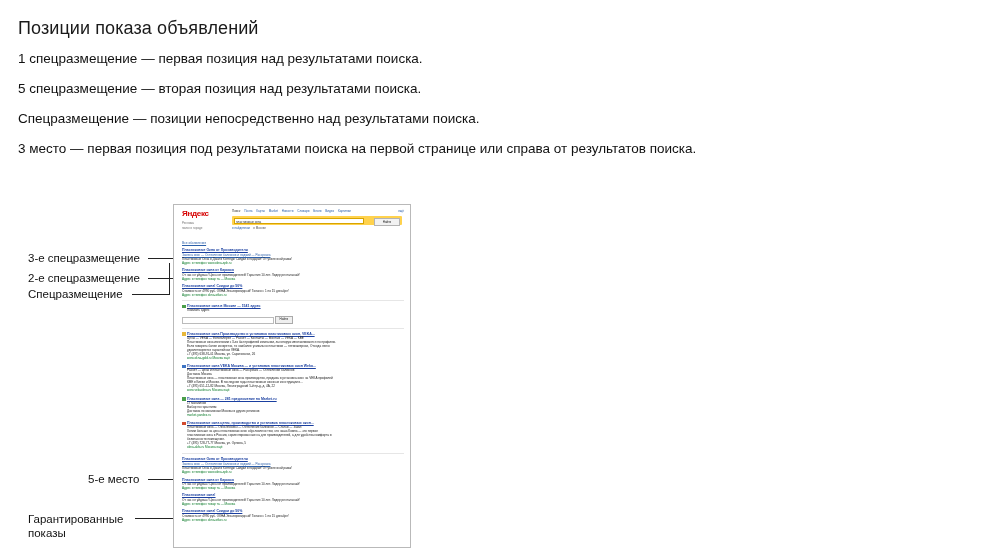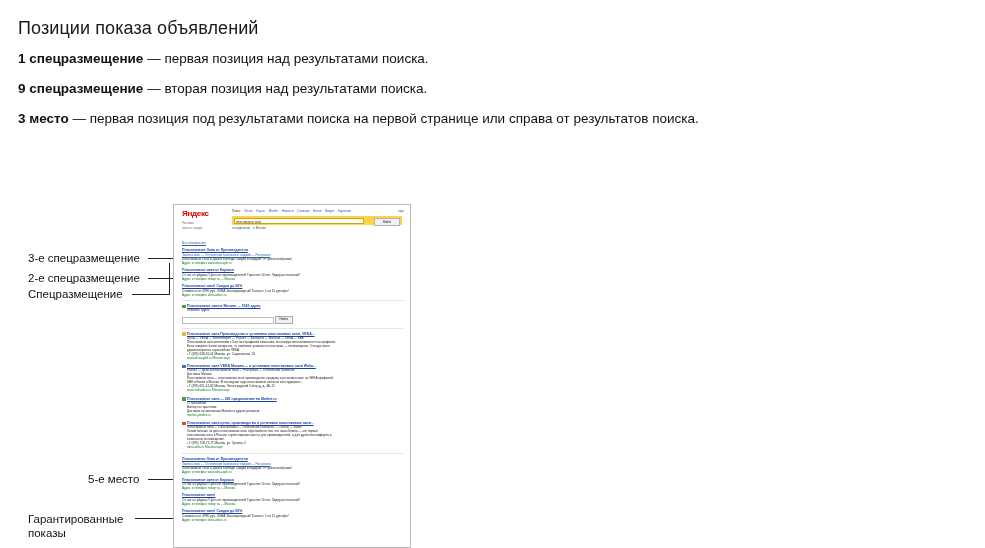--- a/index.html
+++ b/index.html
@@ -35,21 +35,21 @@
     top: 50px;
     width: 950px;
   }
   .def-item {
     font-size: 13.5px;
     line-height: 17px;
     margin-bottom: 13px;
     color: #111;
   }
   .def-item .term {
-    font-weight: bold;
+    font-weight: normal;
   }
   .def-item .rest {
     font-weight: normal;
   }
 
   
   .shot-wrap {
     position: absolute;
     left: 173px;
     top: 204px;
@@ -295,21 +295,24 @@
 
 <div class="page">
 
   <h1 class="page-title">Позиции показа объявлений</h1>
 
   <div class="def-list">
     <div class="def-item">
       <span class="term">1 спецразмещение</span><span class="rest"> — первая позиция над результатами поиска.</span>
     </div>
     <div class="def-item">
-      <span class="term">9 спецразмещение</span><span class="rest"> — вторая позиция над результатами поиска.</span>
+      <span class="term">5 спецразмещение</span><span class="rest"> — вторая позиция над результатами поиска.</span>
+    </div>
+    <div class="def-item">
+      <span class="term">Спецразмещение</span><span class="rest"> — позиции непосредственно над результатами поиска.</span>
     </div>
     <div class="def-item">
       <span class="term">3 место</span><span class="rest"> — первая позиция под результатами поиска на первой странице или справа от результатов поиска.</span>
     </div>
   </div>
 
   <div class="ann" style="left:28px; top:252px;">3-е спецразмещение</div>
   <div class="ann" style="left:28px; top:272px;">2-е спецразмещение</div>
   <div class="ann" style="left:28px; top:288px;">Спецразмещение</div>
   <div class="ann" style="left:88px; top:473px;">5-е  место</div>

